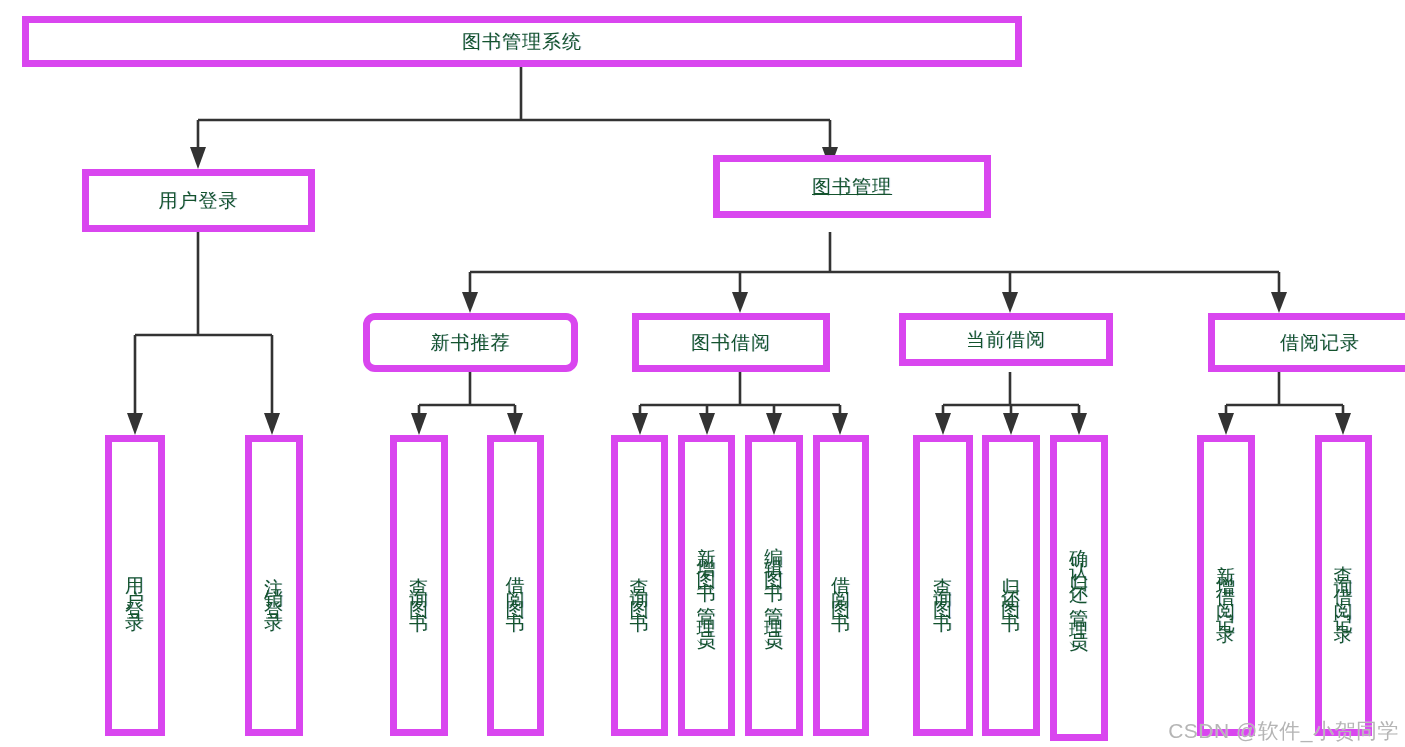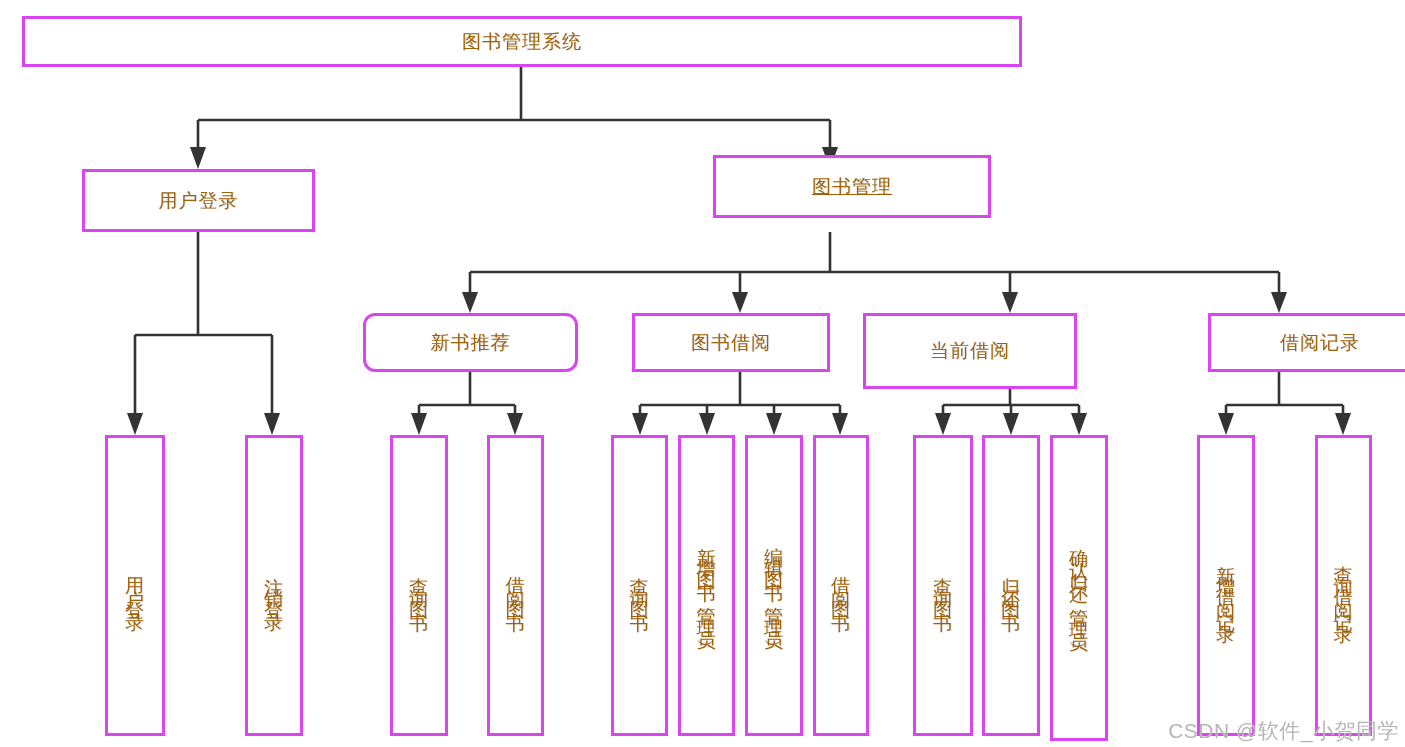--- a/index.html
+++ b/index.html
@@ -19,26 +19,26 @@
     position: absolute;
     left: 0;
     top: 0;
     width: 1405px;
     height: 747px;
     pointer-events: none;
   }
   .node {
     position: absolute;
     box-sizing: border-box;
-    border: 3px solid #d946ef;
+    border: 7px solid #d946ef;
     background: #ffffff;
     display: flex;
     align-items: center;
     justify-content: center;
-    color: #a16207;
+    color: #14532d;
     text-shadow: 1px 0 0 rgba(110,140,220,0.25);
   }
   .node.h {
     font-size: 19px;
     letter-spacing: 1px;
   }
   .node.leaf {
     font-size: 19px;
   }
   .vtext {
@@ -111,21 +111,21 @@
     </g>
   </svg>
 
   <div class="node h" style="left:22px; top:16px; width:1000px; height:51px;">图书管理系统</div>
 
   <div class="node h" style="left:82px; top:169px; width:233px; height:63px;">用户登录</div>
   <div class="node h" style="left:713px; top:155px; width:278px; height:63px;text-decoration:underline;">图书管理</div>
 
   <div class="node h" style="left:363px; top:313px; width:215px; height:59px;border-radius:12px;">新书推荐</div>
   <div class="node h" style="left:632px; top:313px; width:198px; height:59px;">图书借阅</div>
-  <div class="node h" style="left:863px; top:313px; width:214px; height:76px;">当前借阅</div>
+  <div class="node h" style="left:899px; top:313px; width:214px; height:53px;">当前借阅</div>
   <div class="node h" style="left:1208px; top:313px; width:224px; height:59px;">借阅记录</div>
 
   <div class="node leaf" style="left:105px; top:435px; width:60px; height:301px;">
     <span class="vtext">用户登录</span>
   </div>
   <div class="node leaf" style="left:245px; top:435px; width:58px; height:301px;">
     <span class="vtext">注销登录</span>
   </div>
 
   <div class="node leaf" style="left:390px; top:435px; width:58px; height:301px;">

